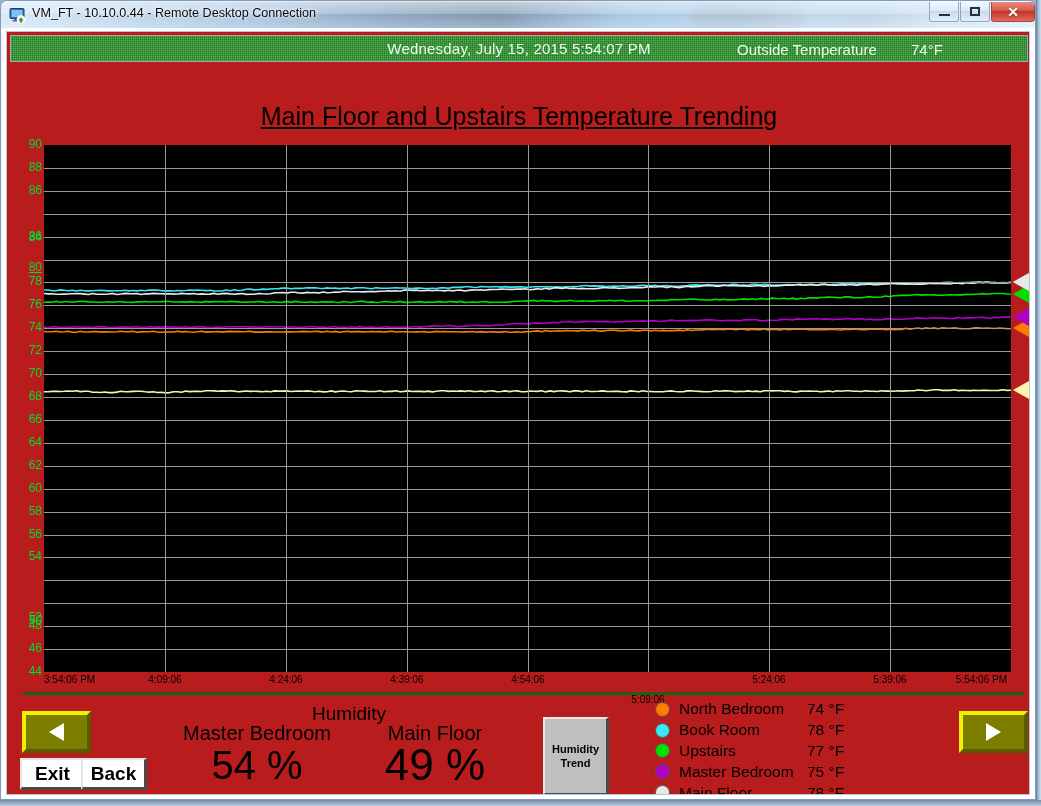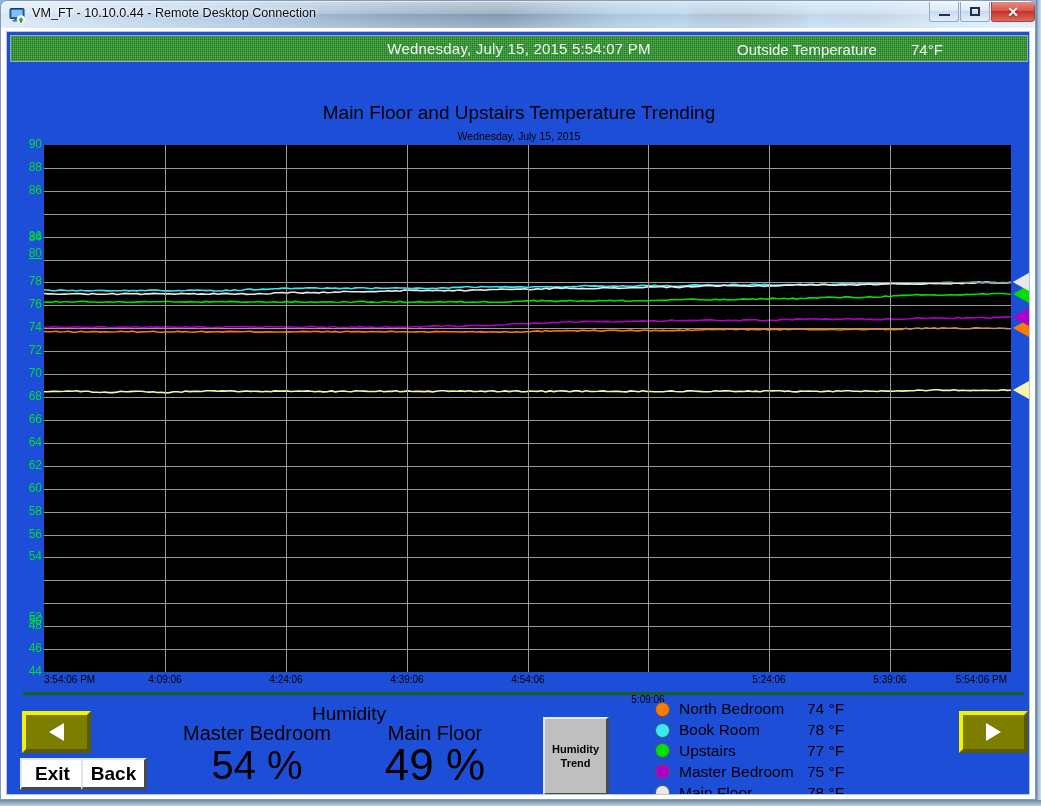--- a/index.html
+++ b/index.html
@@ -100,21 +100,21 @@
   #client {
     position:absolute; left:0px; top:28px;
     width:1036px; height:772px;
     background:#ffffff;
     border:1px solid #7e9dbd;
     border-top: none;
   }
   #client-inner {
     position:absolute; left:5px; top:3px;
     width:1024px; height:764px;
-    background:#1d4ed8;
+    background:#b91c1c;
     border:1px solid #b9c7d4;
     overflow:hidden;
   }
 
   
   #banner {
     position:absolute; left:3px; top:3px;
     width:1018px; height:27px;
     background-color:#178017;
     background-image:
@@ -132,21 +132,21 @@
     font-size:15px; color:#f2f7f2;
   }
   #banner-outside-value {
     position:absolute; left:900px; top:5px;
     font-size:15px; color:#f2f7f2;
   }
 
   
   #chart-title {
     position:absolute; left:0; top:70px; width:1024px; text-align:center;
-    font-size:19px; color:#000; 
+    font-size:25px; color:#000; text-decoration:underline;
   }
   #chart-subtitle {
     position:absolute; left:0; top:98px; width:1024px; text-align:center;
     font-size:10.5px; color:#000;
   }
 
   
   
   #plot-wrap {
     position:absolute; left:15px; top:113px; width:1009px; height:530px;
@@ -303,30 +303,29 @@
   <div id="client">
     <div id="client-inner">
 
       <div id="banner">
         <span id="banner-datetime">Wednesday, July 15, 2015 5:54:07 PM</span>
         <span id="banner-outside-label">Outside Temperature</span>
         <span id="banner-outside-value">74°F</span>
       </div>
 
       <div id="chart-title">Main Floor and Upstairs Temperature Trending</div>
-      <div id="chart-subtitle">Wednesday, July 15, 2015</div>
 
       <div id="plot-wrap">
         <div id="yaxis">
             <div class="ylab" style="top: -5px;">90</div>
             <div class="ylab" style="top: 18px;">88</div>
             <div class="ylab" style="top: 41px;">86</div>
             <div class="ylab" style="top: 64px; margin-top: 24px;">84</div>
             <div class="ylab" style="top: 87px;">36</div>
-            <div class="ylab" style="top: 104px; text-decoration: underline;">80</div>
+            <div class="ylab" style="top: 118px; text-decoration: underline;">80</div>
             <div class="ylab" style="top: 132px;">78</div>
             <div class="ylab" style="top: 155px;">76</div>
             <div class="ylab" style="top: 178px;">74</div>
             <div class="ylab" style="top: 201px;">72</div>
             <div class="ylab" style="top: 224px;">70</div>
             <div class="ylab" style="top: 247px;">68</div>
             <div class="ylab" style="top: 270px;">66</div>
             <div class="ylab" style="top: 293px;">64</div>
             <div class="ylab" style="top: 316px;">62</div>
             <div class="ylab" style="top: 339px;">60</div>

